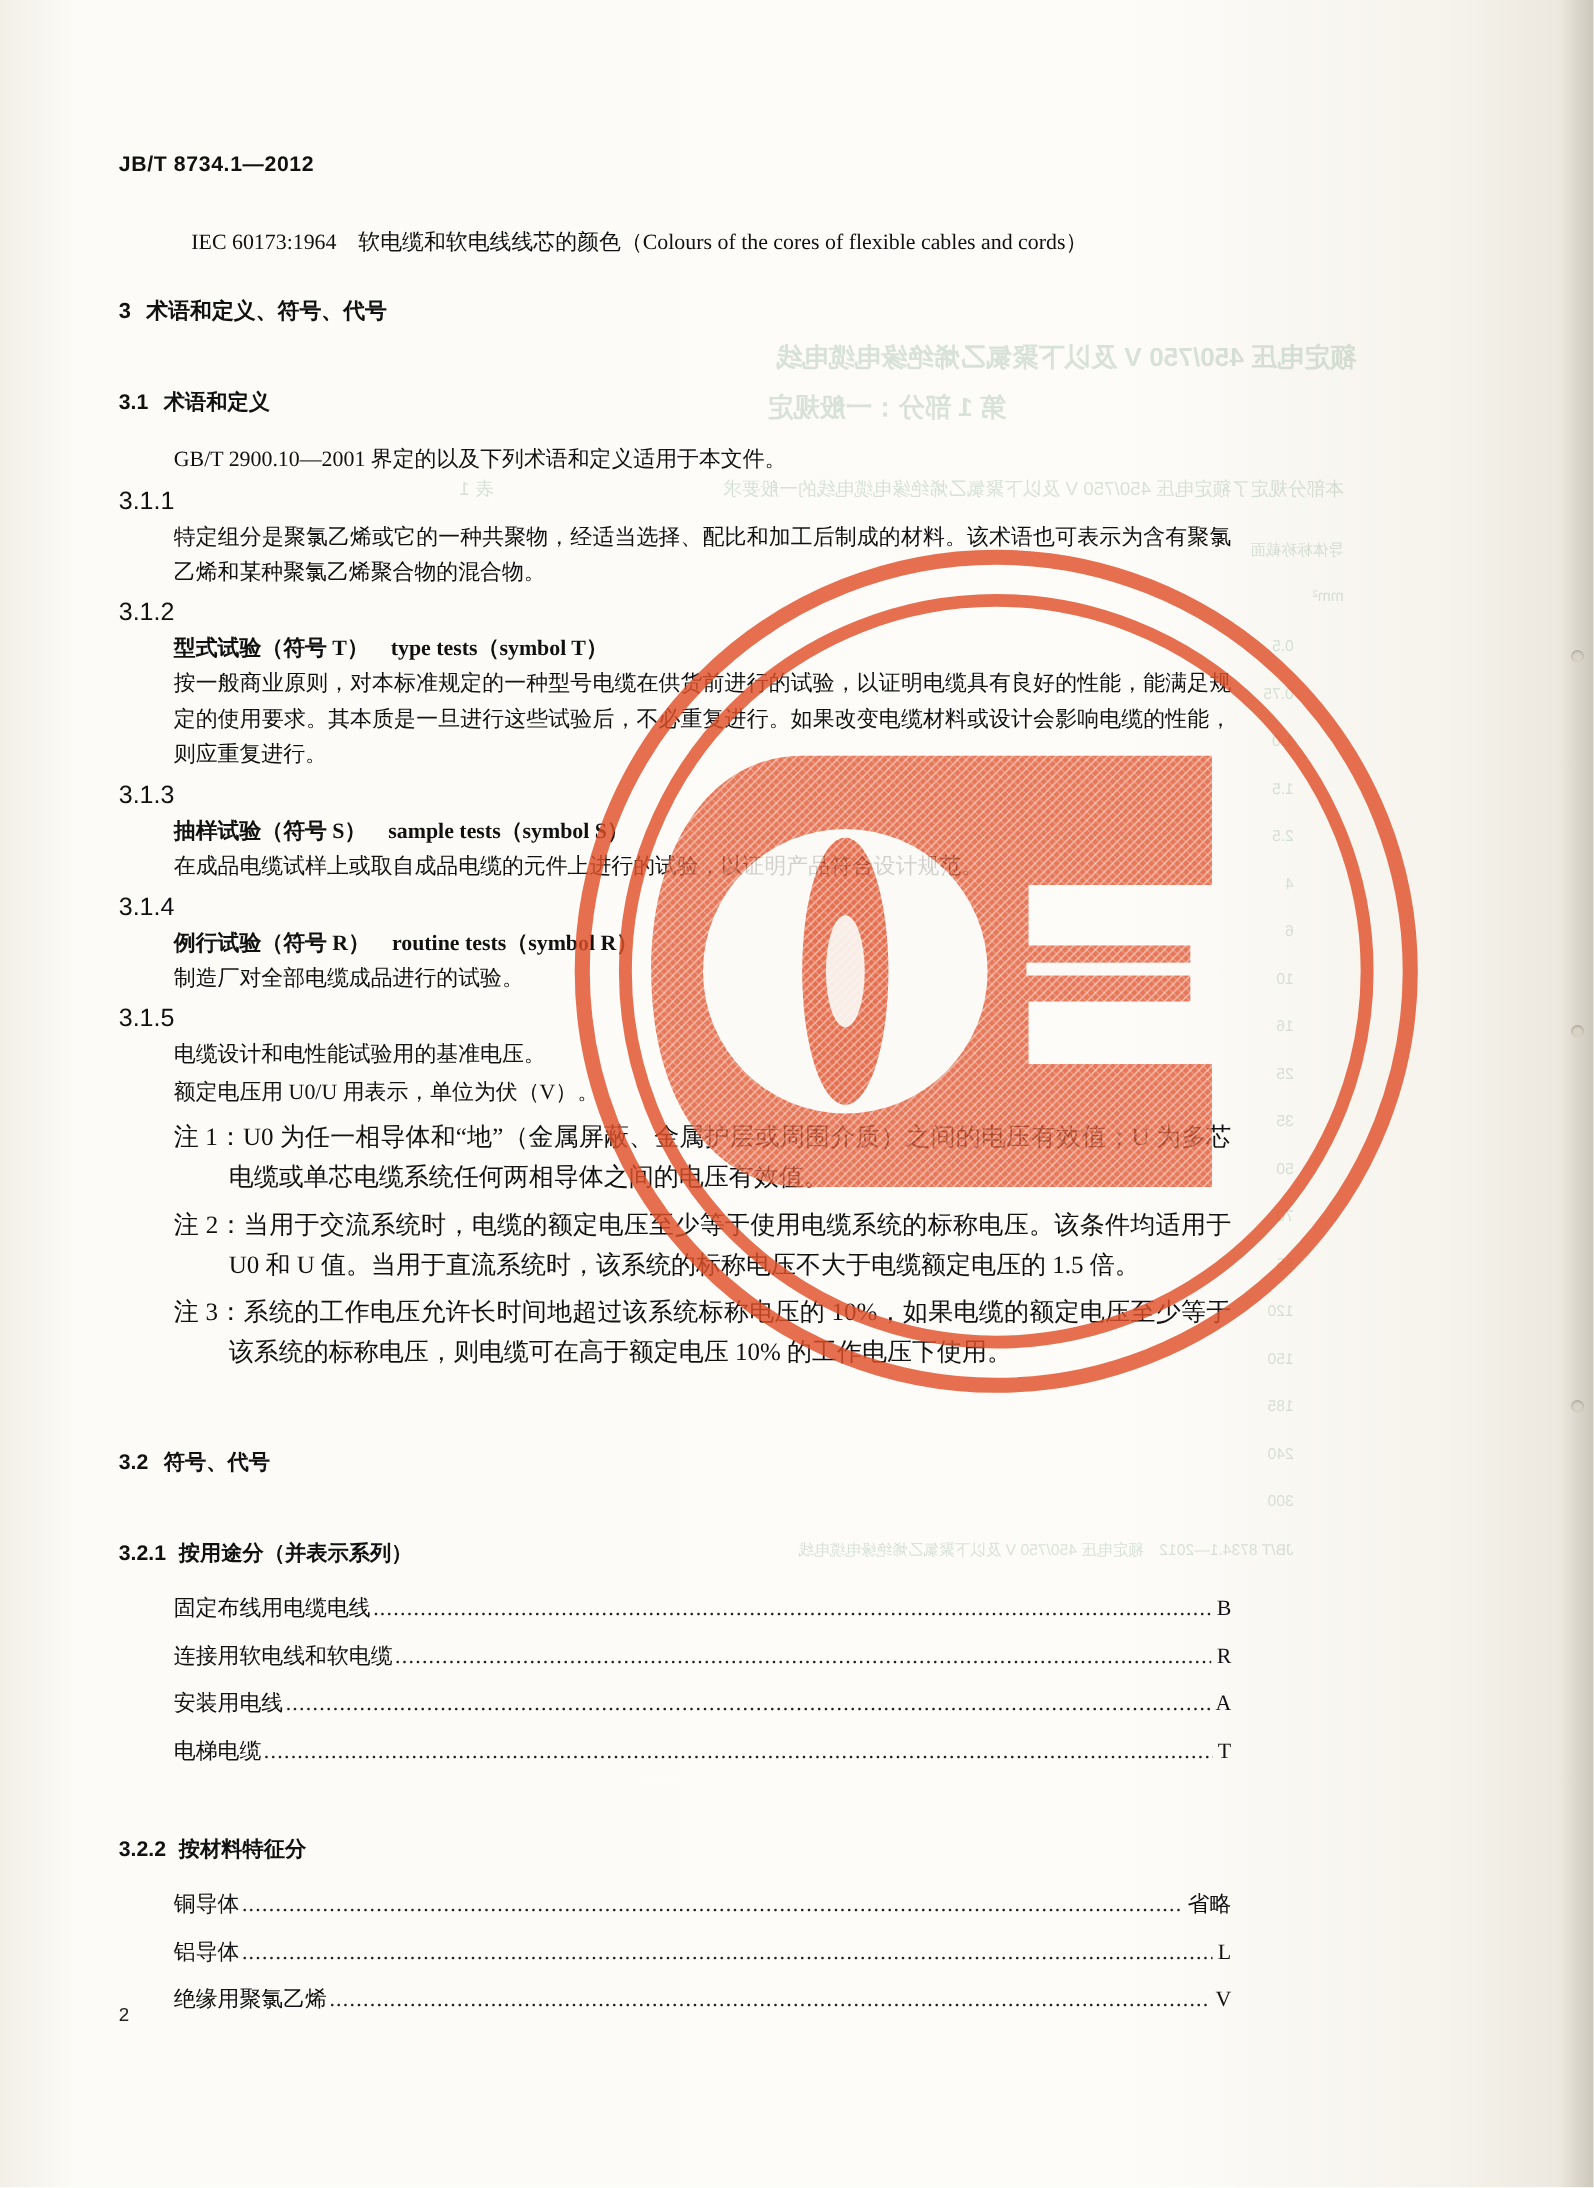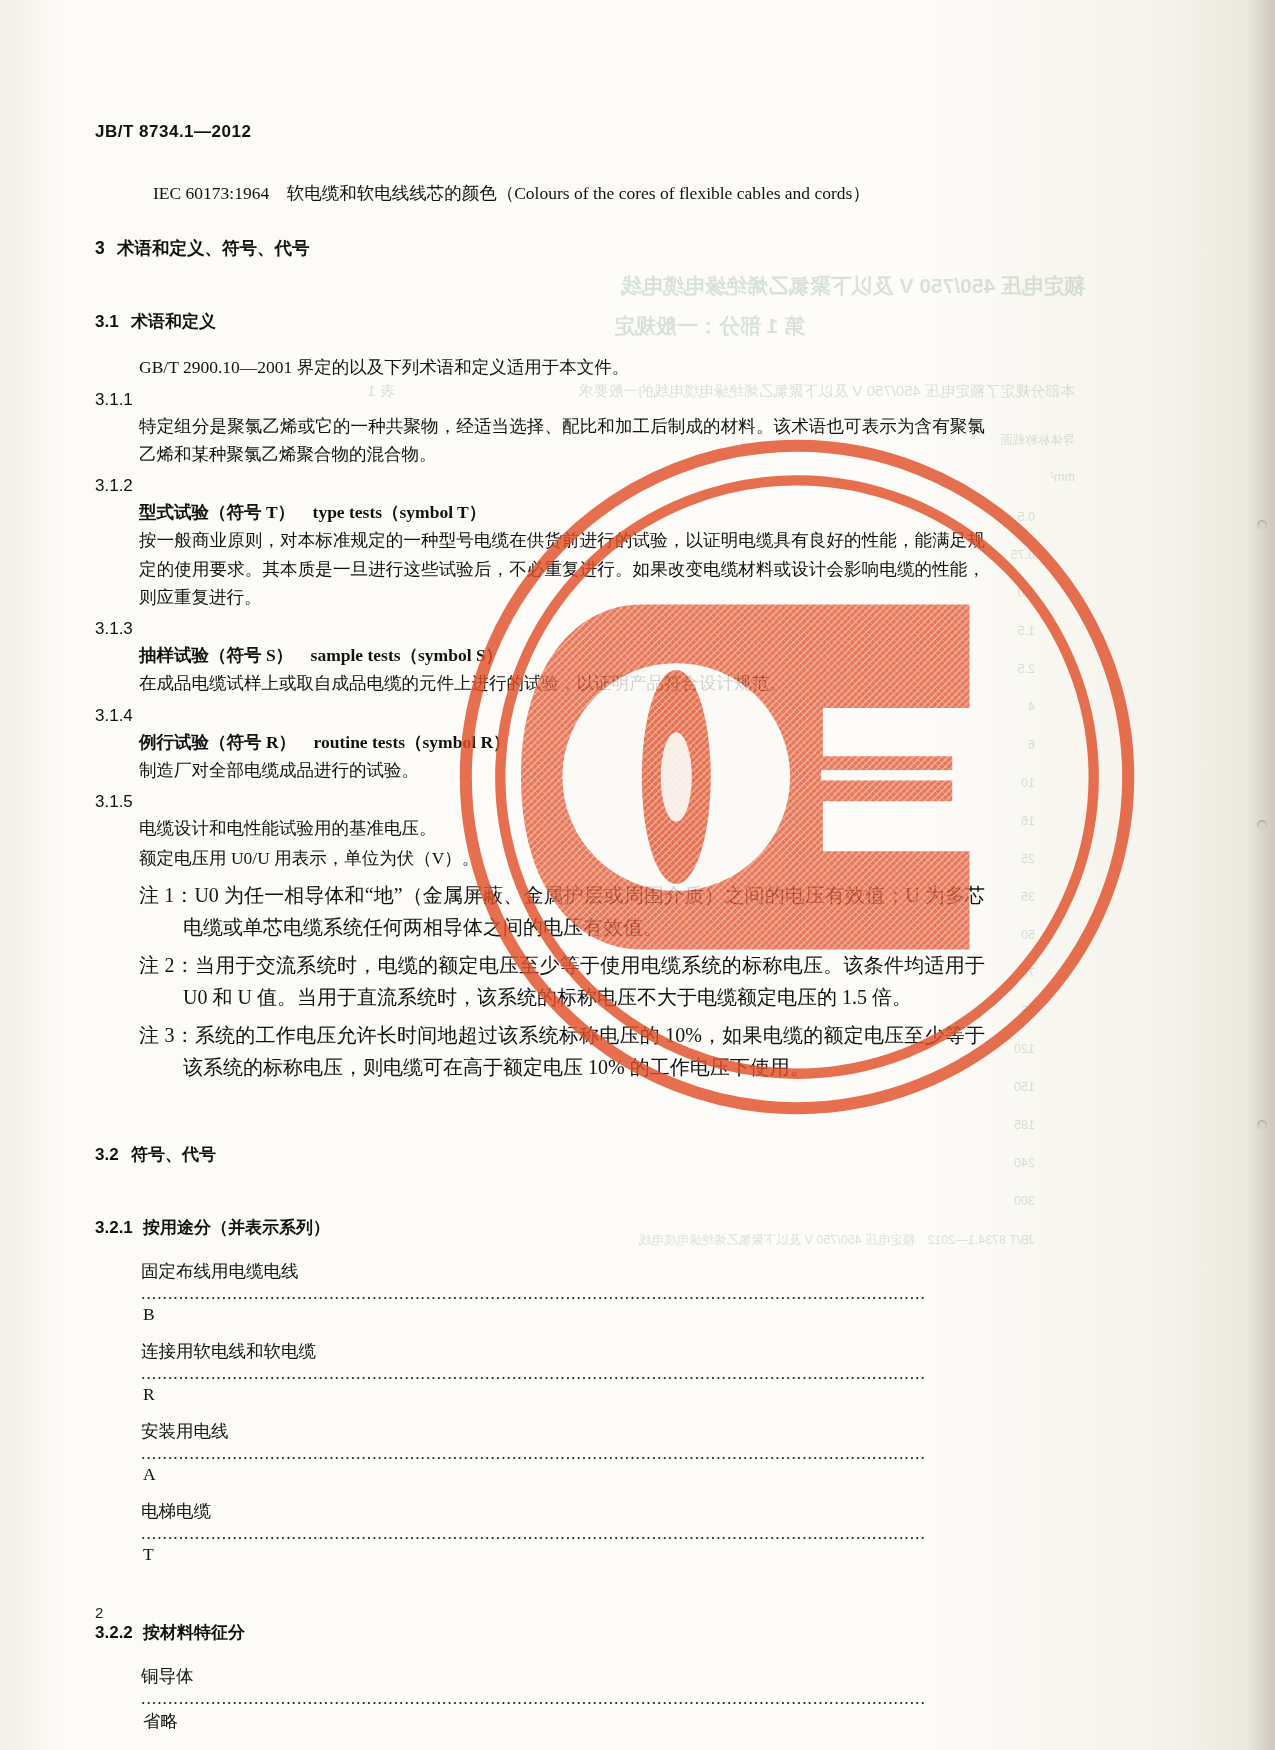--- a/index.html
+++ b/index.html
@@ -68,21 +68,21 @@
   .subsec-h {
     font-family: "Liberation Sans", sans-serif;
     font-weight: bold;
     font-size: 17px;
     margin-top: 24px;
     margin-bottom: 20px;
   }
   .subsec-h .num { display: inline-block; min-width: 36px; margin-top: 28px; }
   .clause-num {
     font-family: "Liberation Sans", sans-serif;
-    font-size: 17px;
+    font-size: 20px;
     margin-top: 8px;
   }
   .term {
     font-size: 17.5px;
     font-weight: bold;
     margin-left: 44px;
     margin-top: 4px;
   }
   .term .en { font-family: "Liberation Serif", serif; }
   .para {
@@ -103,21 +103,20 @@
     text-align: justify;
   }
   .note .lbl { }
   .dotline {
     font-size: 17.5px;
     margin-left: 44px;
     margin-top: 14px;
     display: flex;
     align-items: baseline;
     white-space: nowrap;
-    flex-direction: column;
   }
   .dotline .lbl { flex: none; }
   .dotline .dots {
     flex: 1 1 auto;
     overflow: hidden;
     margin: 0 2px;
     letter-spacing: 1px;
     color: #222;
   }
   .dotline .val { flex: none; padding-left: 2px; }

